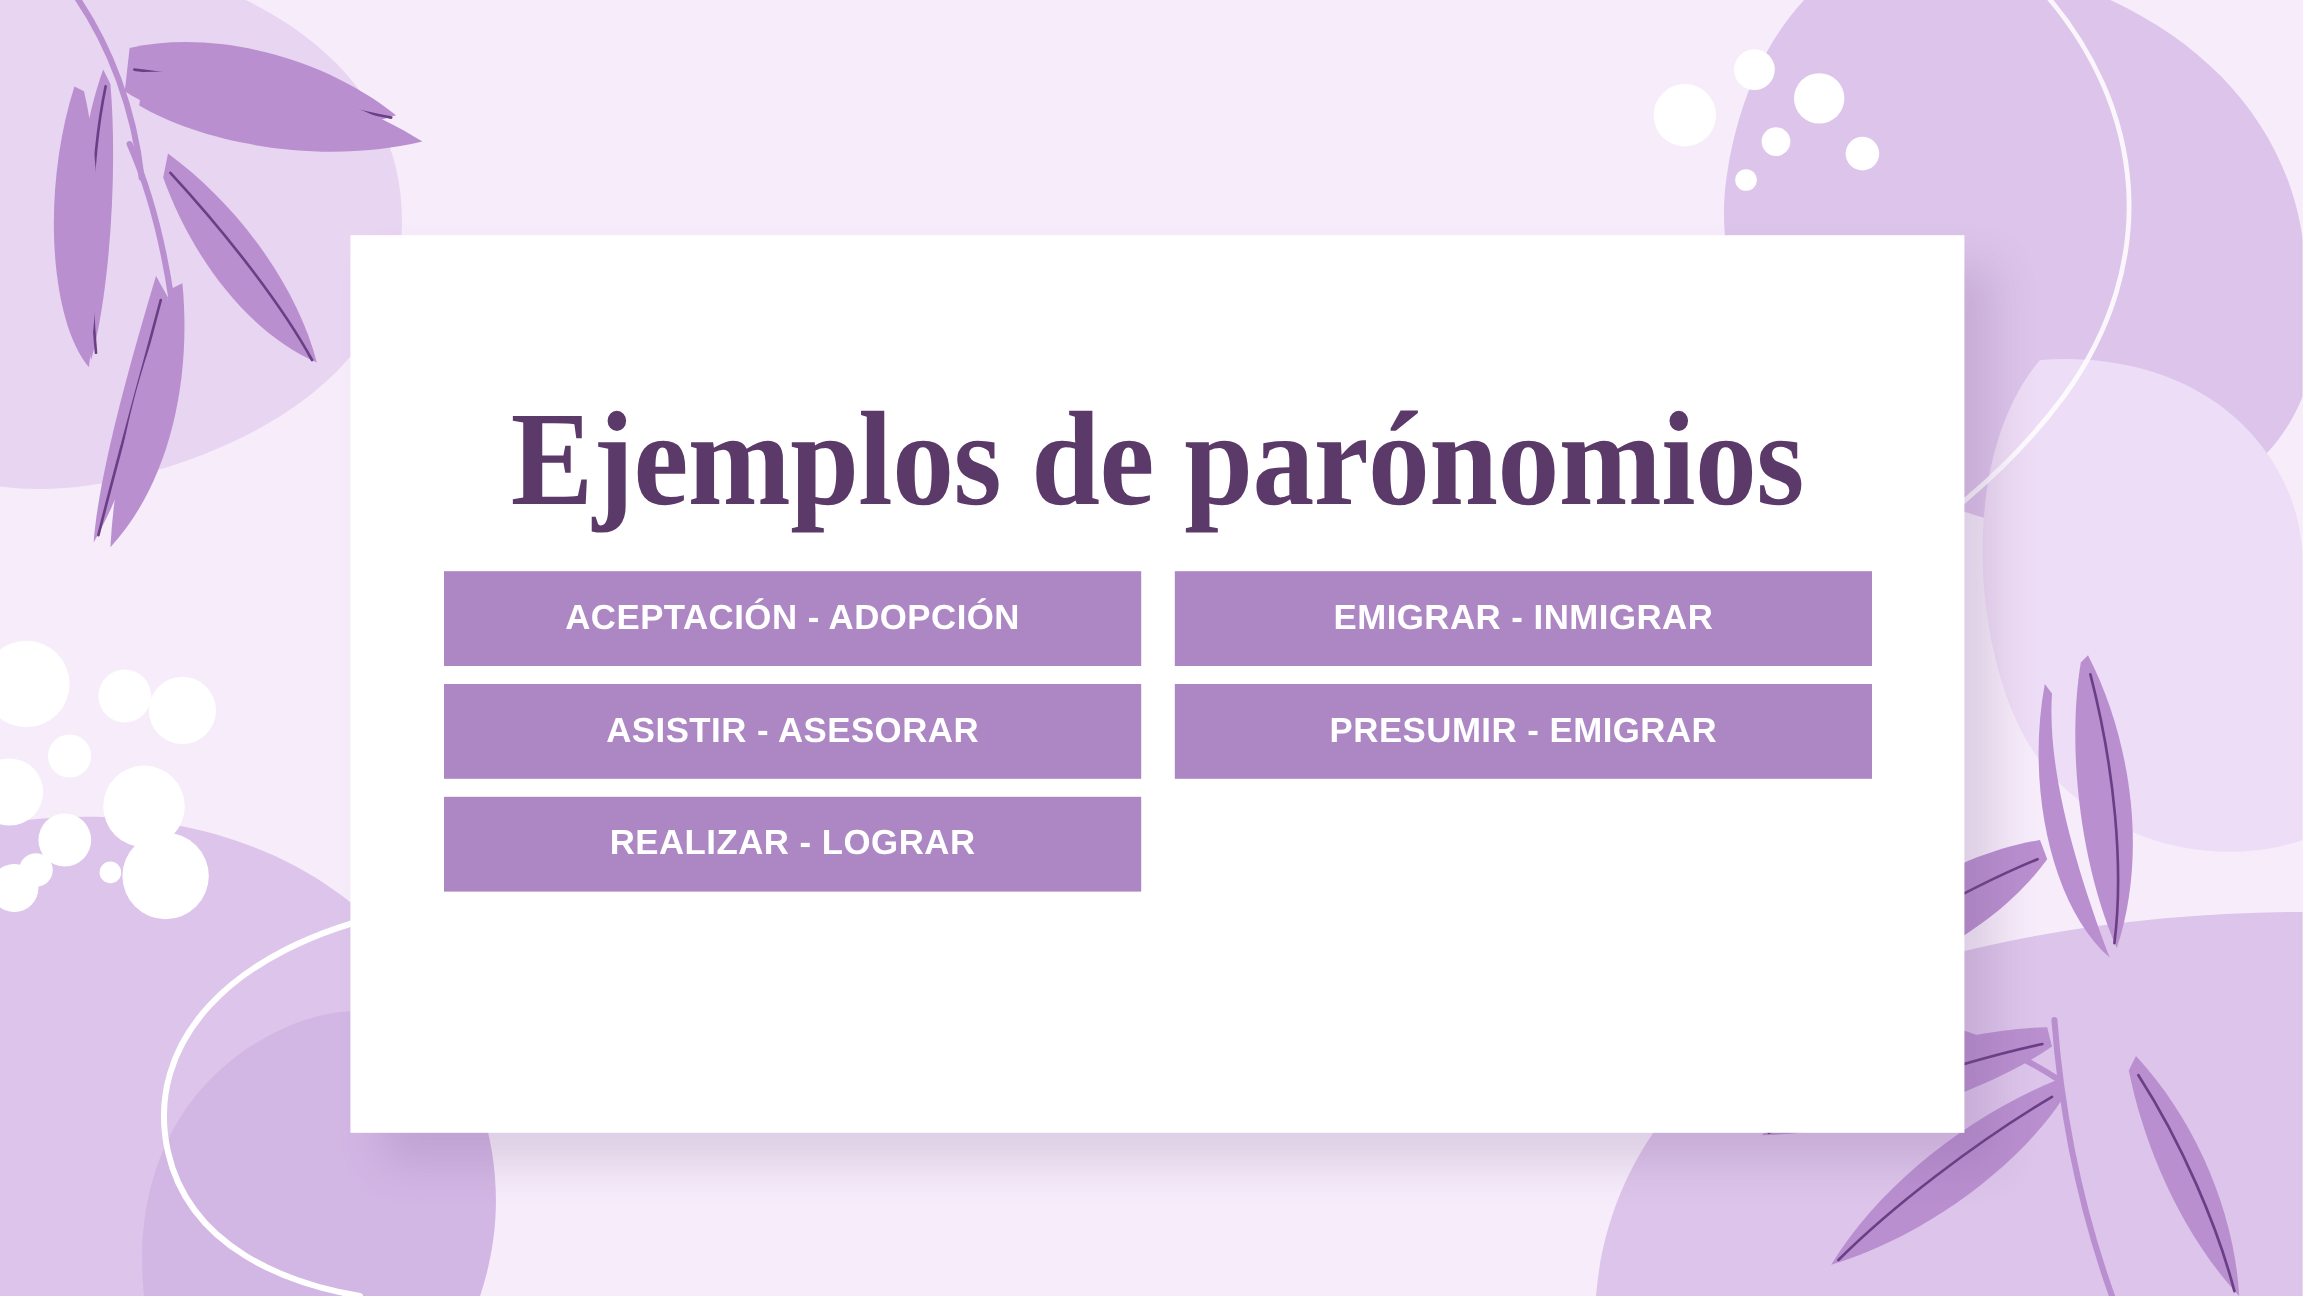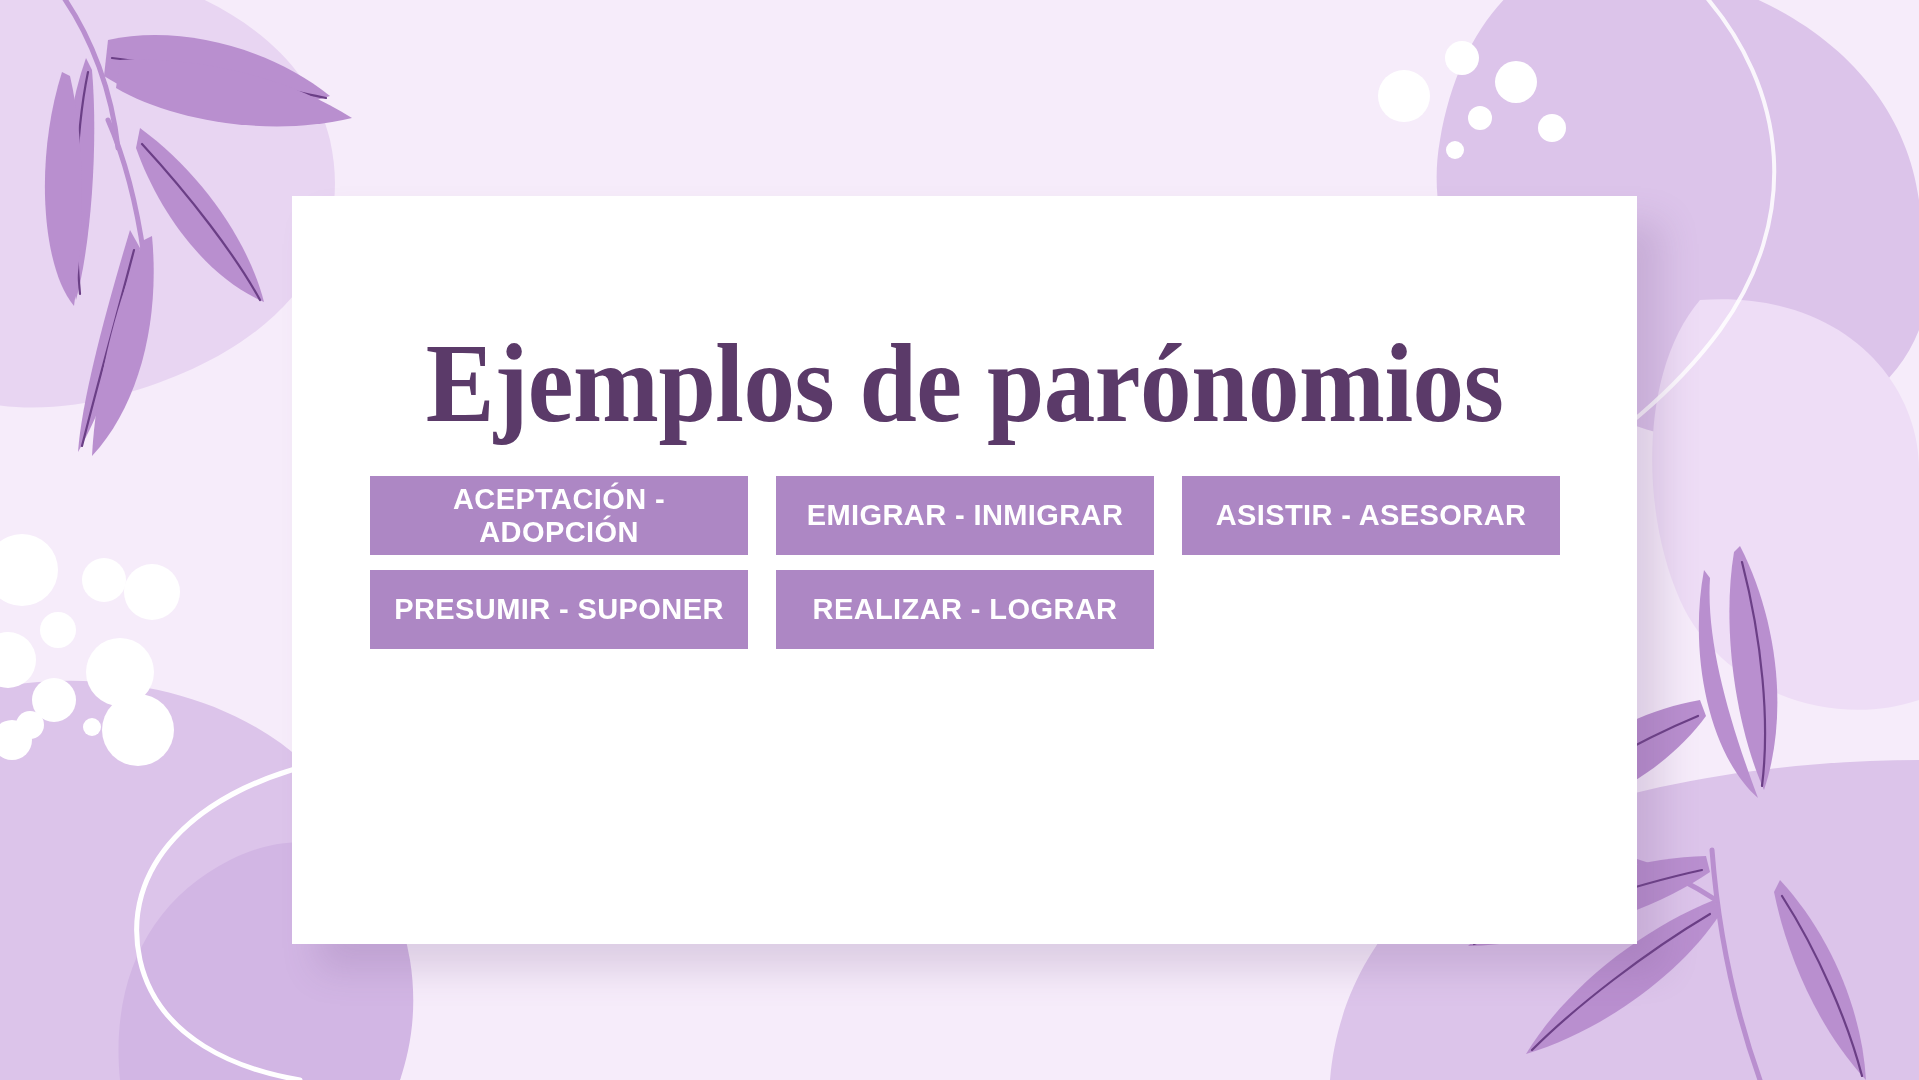--- a/index.html
+++ b/index.html
@@ -53,21 +53,21 @@
     white-space: nowrap;
   }
 
   
   .grid {
     position: absolute;
     left: 78px;
     top: 280px;
     width: 1190px;
     display: grid;
-    grid-template-columns: 1fr 1fr 1fr;
+    grid-template-columns: 1fr 1fr;
     column-gap: 28px;
     row-gap: 15px;
   }
   .pill {
     background: #ad87c4;
     height: 79px;
     display: flex;
     align-items: center;
     justify-content: center;
     color: #ffffff;
@@ -188,20 +188,20 @@
 
     <h1 class="title">Ejemplos de parónomios</h1>
 
     <div class="grid">
 
       <div class="pill">ACEPTACIÓN - ADOPCIÓN</div>
       <div class="pill">EMIGRAR - INMIGRAR</div>
 
       <div class="pill">ASISTIR - ASESORAR</div>
 
-      <div class="pill">PRESUMIR - SUPONER</div>
+      <div class="pill">PRESUMIR - EMIGRAR</div>
 
       <div class="pill">REALIZAR - LOGRAR</div>
 
     </div>
   </div>
 
 </div>
 
 </body></html>

